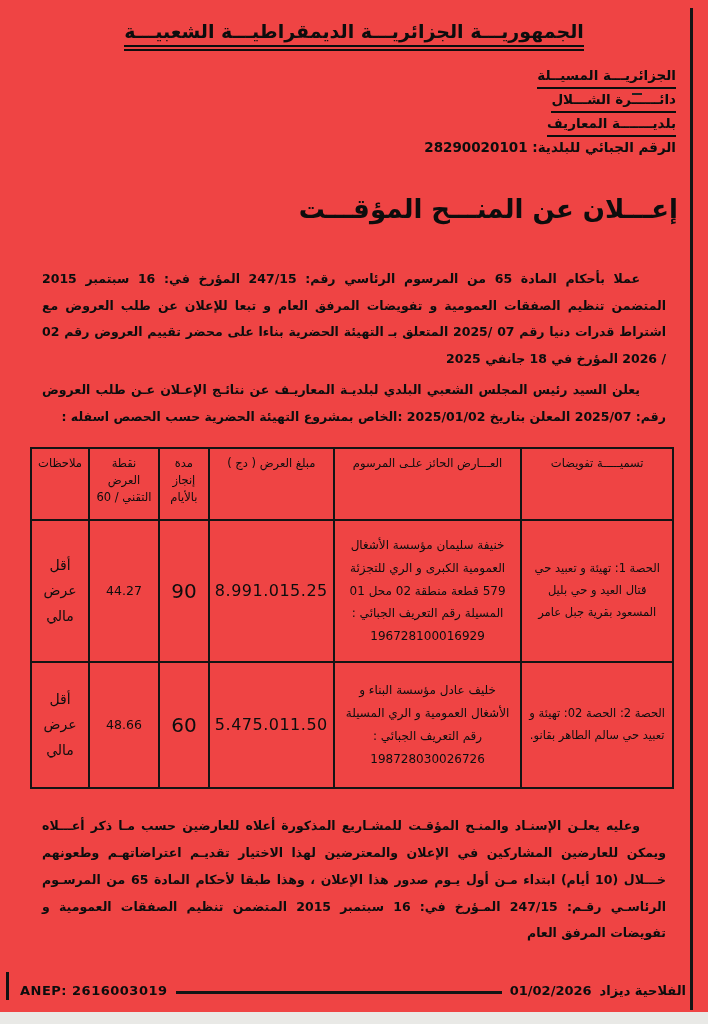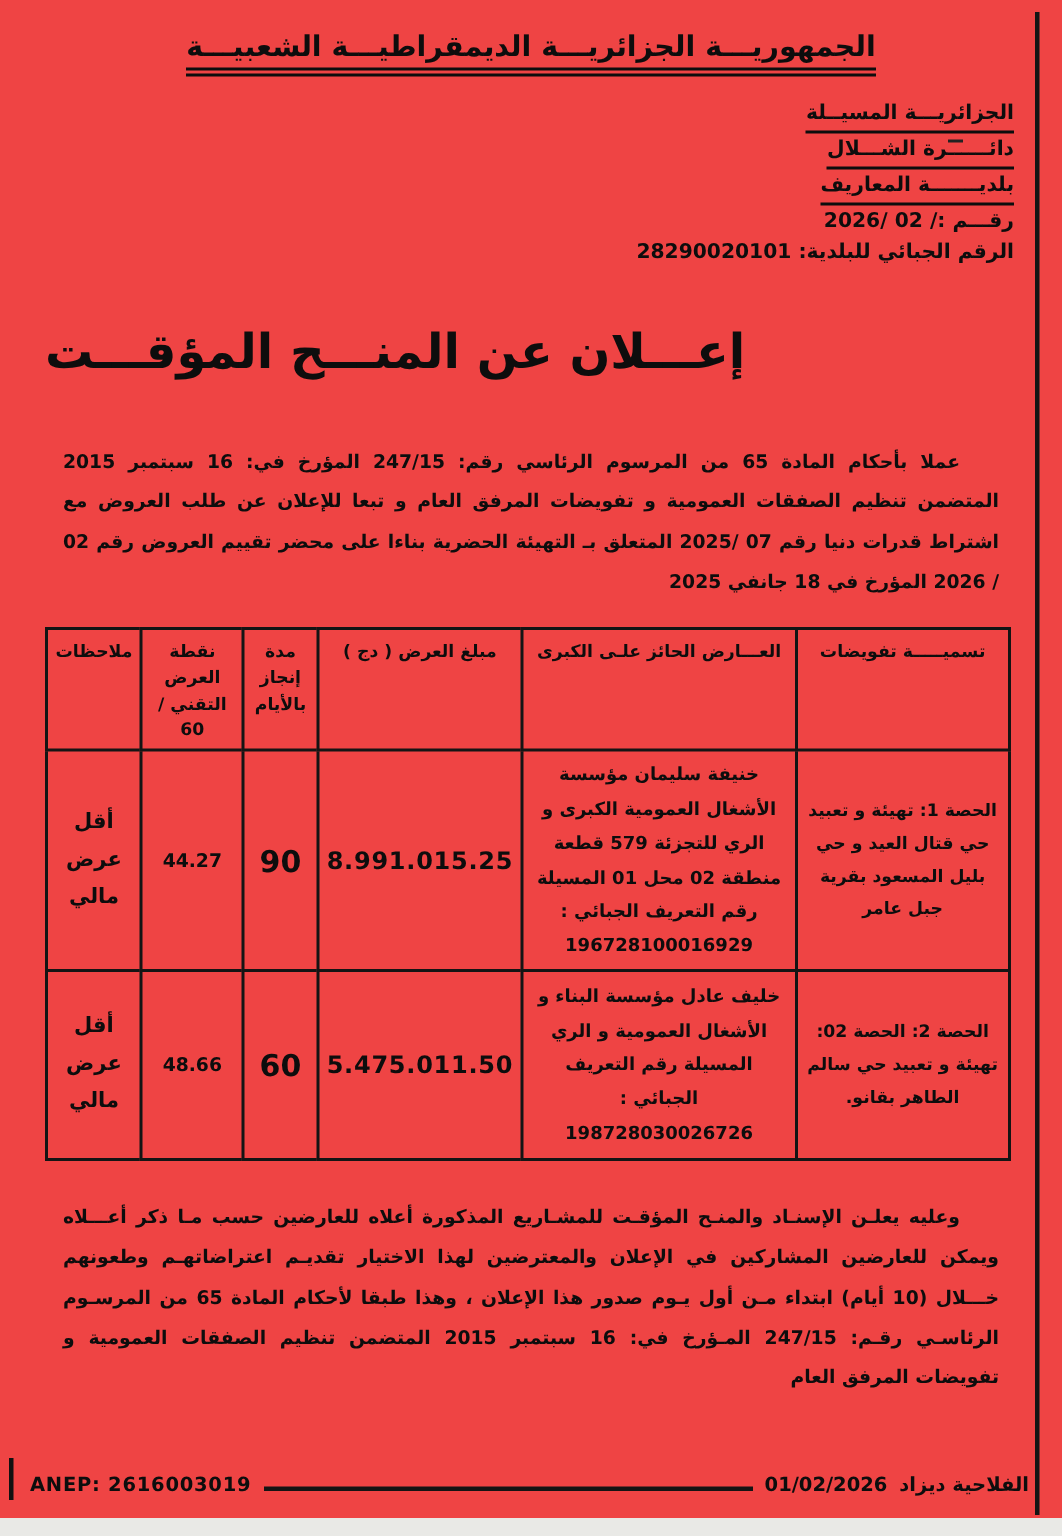--- a/index.html
+++ b/index.html
@@ -17,29 +17,29 @@
   .republic { text-align:center; margin-bottom:14px; }
   .republic span {
     display:inline-block; font-size:19px; letter-spacing:0.5px;
     padding-bottom:3px; border-bottom:6px double #0d0d0d;
   }
 
   .hdr-block { text-align:right; margin-left:auto; width:fit-content; margin-right:2px; line-height:1.55; font-size:13.5px; }
   .hdr-item { display:block; }
   .hdr-item.u span { border-bottom:2.5px solid #0d0d0d; padding-bottom:1px; display:inline-block; }
 
-  .main-title { text-align:left; font-size:32px; margin:36px 0 42px 0; letter-spacing:1px; }
+  .main-title { text-align:right; font-size:26px; margin:36px 0 42px 0; letter-spacing:1px; }
 
   .para { font-size:12.5px; line-height:2.15; text-align:justify; margin:0 12px 4px 12px; text-indent:26px; }
   .para.lead { margin-top:0; }
 
   table.award { border-collapse:collapse; margin:16px 4px 0 auto; table-layout:fixed; }
   table.award th, table.award td {
     border:2.5px solid #141414; text-align:center; vertical-align:middle;
-    padding:4px 5px; font-weight:bold;
+    padding:4px 5px; font-weight:normal;
   }
   table.award th { font-size:11.5px; vertical-align:top; padding-top:6px; height:72px; line-height:1.5; }
   td.project { font-size:11.5px; line-height:1.9; }
   td.bidder  { font-size:12px; line-height:1.9; }
   td.amount  { font-size:16px; direction:ltr; letter-spacing:0.5px; }
   td.duration{ font-size:20px; direction:ltr; }
   td.score   { font-size:12.5px; direction:ltr; }
   td.remark  { font-size:14px; line-height:1.8; }
   tr.r1 td { height:142px; }
   tr.r2 td { height:126px; }
@@ -63,41 +63,41 @@
   <div class="corner-bl"></div>
 
   <div class="republic">
     <span>الجمهوريـــة الجزائريـــة الديمقراطيـــة الشعبيـــة</span>
   </div>
 
   <div class="hdr-block">
     <div class="hdr-item u"><span>الجزائريـــة المسيــلة</span></div>
     <div class="hdr-item u"><span>دائــــــرة الشـــلال</span></div>
     <div class="hdr-item u"><span>بلديـــــــة المعاريف</span></div>
-    <div class="hdr-item">رقـــم :/ 02 /2026</div>
     <div class="hdr-item">الرقم الجبائي للبلدية: 28290020101</div>
   </div>
 
   <h1 class="main-title">إعـــلان عن المنـــح المؤقـــت</h1>
 
   <p class="para lead">عملا بأحكام المادة 65 من المرسوم الرئاسي رقم: 247/15 المؤرخ في: 16 سبتمبر 2015 المتضمن تنظيم الصفقات العمومية و تفويضات المرفق العام و تبعا للإعلان عن طلب العروض مع اشتراط قدرات دنيا رقم 07 /2025 المتعلق بـ التهيئة الحضرية بناءا على محضر تقييم العروض رقم 02 / 2026 المؤرخ في 18 جانفي 2025</p>
+  <p class="para">يعلن السيد رئيس المجلس الشعبي البلدي لبلديـة المعاريـف عن نتائـج الإعـلان عـن طلب العروض رقم: 2025/07 المعلن بتاريخ 2025/01/02 :الخاص بمشروع التهيئة الحضرية حسب الحصص اسفله :</p>
 
   <table class="award">
     <colgroup>
       <col style="width:152px">
         <col style="width:188px">
         <col style="width:114px">
       <col style="width:50px">
         <col style="width:70px">
         <col style="width:58px">
     </colgroup>
     <thead>
       <tr>
         <th>تسميـــــة تفويضات</th>
-        <th>العـــارض الحائز علـى الكبرى</th>
+        <th>العـــارض الحائز علـى المرسوم</th>
         <th>مبلغ العرض ( دج )</th>
         <th>مدة إنجاز بالأيام</th>
         <th>نقطة العرض التقني / 60</th>
         <th>ملاحظات</th>
       </tr>
     </thead>
     <tbody>
       <tr class="r1">
         <td class="project">الحصة 1: تهيئة و تعبيد حي قتال العيد و حي بليل المسعود بقرية جبل عامر</td>
         <td class="bidder">خنيفة سليمان مؤسسة الأشغال العمومية الكبرى و الري للتجزئة 579 قطعة منطقة 02 محل 01 المسيلة رقم التعريف الجبائي : 196728100016929</td>

